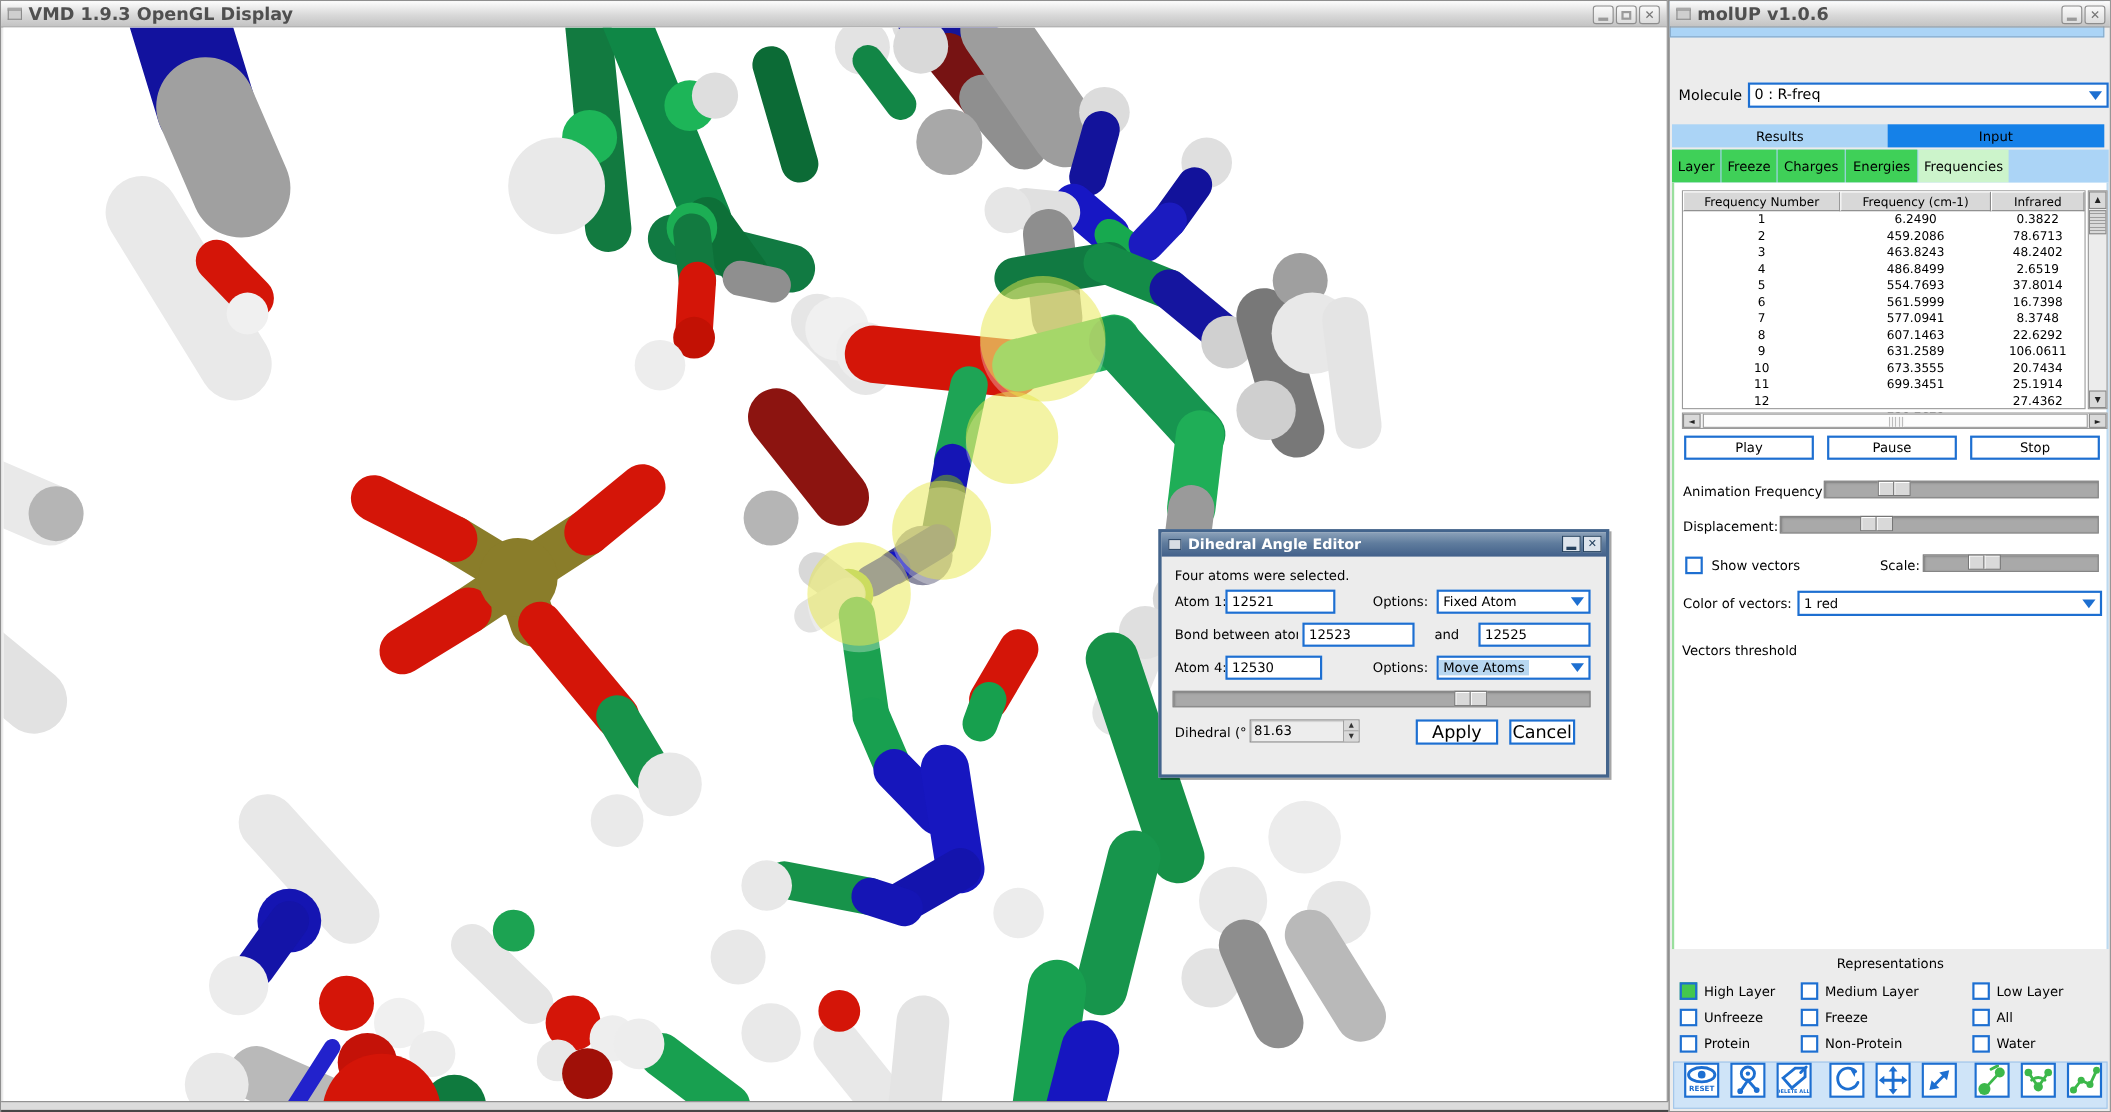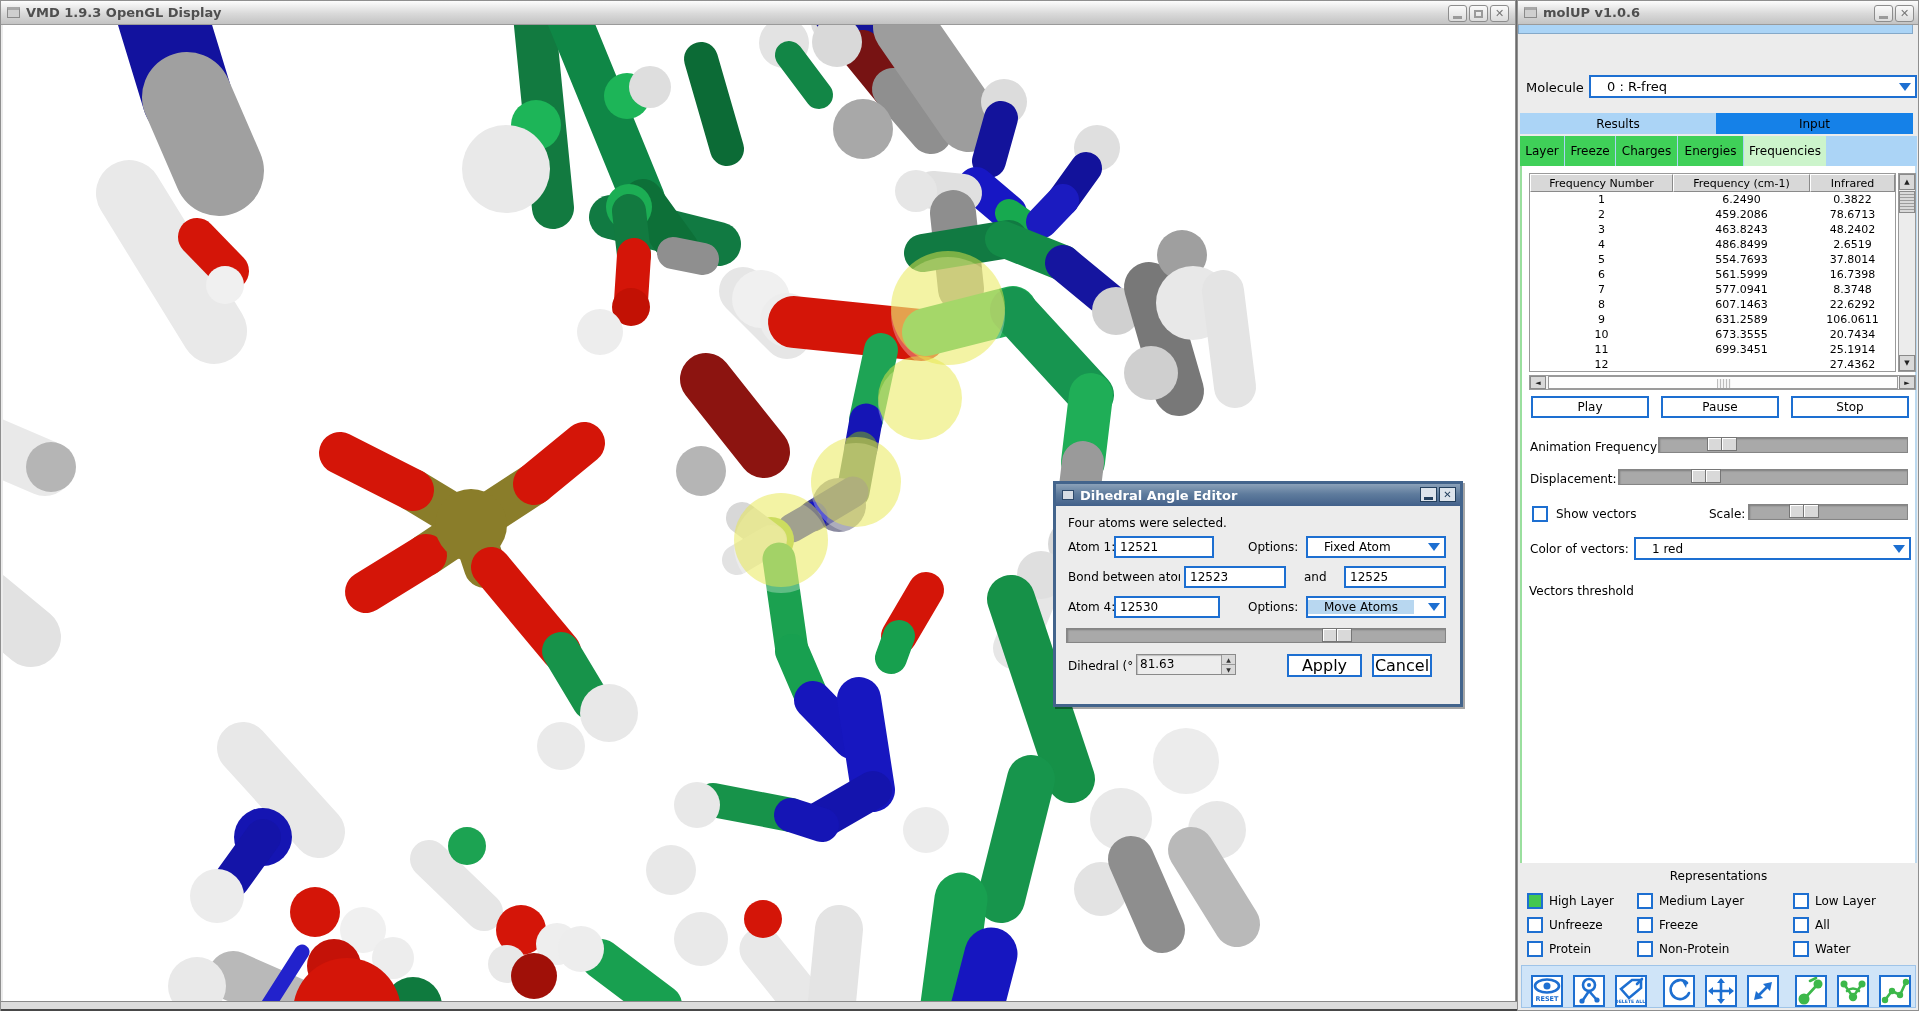--- a/index.html
+++ b/index.html
@@ -6,21 +6,21 @@
   html,body { width:1919px; height:1011px; overflow:hidden; background:#6a6a6a;
               font-family:"DejaVu Sans","Liberation Sans",sans-serif; }
 
   
   .win { position:absolute; background:#ececec; border:1px solid #8f8f8f; }
   .titlebar { position:absolute; left:0; top:0; right:0; height:24px;
     background:linear-gradient(#fdfdfd,#d9d9d9 55%,#c3c3c3);
     border-bottom:1px solid #9a9a9a; display:flex; align-items:center; }
   .titlebar .wicon { width:13px; height:11px; margin:0 6px 0 6px;
     background:#cfcfcf; border:1px solid #8a8a8a; border-top:3px solid #a8a8a8; }
-  .titlebar .ttext { font-size:13px; font-weight:bold; color:#4f4f4f; }
+  .titlebar .ttext { font-size:16px; font-weight:bold; color:#4f4f4f; }
   .winbtns { position:absolute; top:4px; display:flex; gap:2px; }
   .wbtn { width:19px; height:17px; border:1px solid #8d8d8d; border-radius:3px;
     background:linear-gradient(#fafafa,#dcdcdc); color:#777; font-size:11px;
     display:flex; align-items:center; justify-content:center; line-height:1; }
   .wbtn .minbar { width:9px; height:3px; background:#9a9a9a; margin-top:8px; }
   .wbtn .maxbox { width:9px; height:8px; border:2px solid #9a9a9a; }
 
   
   #vmd-viewport { position:absolute; left:2px; top:24px; width:1512px; height:976px;
     background:#ffffff; overflow:hidden; }
@@ -38,21 +38,21 @@
   #dialog-titlebar .dtext { color:#fff; font-weight:bold; font-size:13px; }
   .dbtn { width:17px; height:15px; background:#dde4ec; border:1px solid #24405e;
     color:#24405e; font-size:10px; font-weight:bold; display:flex; align-items:center;
     justify-content:center; line-height:1; }
   .dlg-body { position:absolute; left:0; top:22px; right:0; bottom:0; font-size:12px; color:#000; }
   .dlg-label { position:absolute; white-space:nowrap; }
   .dlg-entry { position:absolute; background:#fff; border:2px solid #1d6fd1;
     font-size:12px; padding:2px 4px; height:22px; }
   .dlg-combo { position:absolute; background:#fff; border:2px solid #1d6fd1; height:22px;
     font-size:12px; display:flex; align-items:center; }
-  .dlg-combo .cval { padding:0 16px; }
+  .dlg-combo .cval { padding:0 4px; }
   .combo-arrow { margin-left:auto; width:20px; height:100%; display:flex;
     align-items:center; justify-content:center; }
   .combo-arrow i { width:0; height:0; border-left:6px solid transparent;
     border-right:6px solid transparent; border-top:8px solid #1d6fd1; }
   .hl-sel { background:#b8d7f0; }
   .dlg-btn { position:absolute; background:#fff; border:2px solid #1d6fd1; height:23px;
     font-size:16px; display:flex; align-items:center; justify-content:center; }
   .trough { position:absolute; background:#a9a9a9; border:1px solid #858585;
     box-shadow:inset 1px 1px 2px rgba(0,0,0,.25); }
   .shandle { position:absolute; width:30px; height:14px; background:#d9d9d9;
@@ -122,21 +122,21 @@
     border:2px solid #1d6fd1; }
 
   #reps-area { left:2px; top:862px; width:397px; height:100px; background:#ececec; }
   #reps-grid { position:absolute; left:7px; top:26px; width:385px; }
   .rep-row { display:flex; height:23px; margin-bottom:1px; }
   .rep-item { display:flex; align-items:center; gap:6px; font-size:12px;text-align:right; }
   .rep-box { width:16px; height:16px; background:#fff; border:2px solid #1d6fd1; flex:none; }
   .rep-box.checked { background:#44c74f; }
 
   #molup-toolbar { left:3px; top:964px; width:395px; height:43px; background:#cfe4f8;
-    border:1px solid #9fc4e8; display:flex; align-items:flex-end; padding:0 9px; gap:10px; }
+    border:1px solid #9fc4e8; display:flex; align-items:flex-start; padding:0 9px; gap:10px; }
   .tool-btn { width:34px; height:32px; background:#fff; border:2px solid #1d6fd1;
     display:flex; align-items:center; justify-content:center; }
   .tool-btn.g3 { margin-left:6px; }
 </style>
 </head>
 <body>
 
 <div class="win" style="left:0;top:0;width:1516px;height:1011px;">
   <div class="titlebar">
     <div class="wicon"></div>
@@ -319,21 +319,21 @@
       <span class="cval">Fixed Atom</span>
       <span class="combo-arrow">
           <i></i>
         </span>
     </div>
     <div class="dlg-label" style="left:12px;top:64px;width:112px;overflow:hidden;">Bond between atom</div>
     <div class="dlg-entry" style="left:128px;top:60px;width:102px;">12523</div>
     <div class="dlg-label" style="left:248px;top:64px;">and</div>
     <div class="dlg-entry" style="left:288px;top:60px;width:102px;">12525</div>
     <div class="dlg-label" style="left:12px;top:94px;">Atom 4:</div>
-    <div class="dlg-entry" style="left:58px;top:90px;width:106px;">12530</div>
+    <div class="dlg-entry" style="left:58px;top:90px;width:88px;">12530</div>
     <div class="dlg-label" style="left:192px;top:94px;">Options:</div>
     <div class="dlg-combo" style="left:250px;top:90px;width:140px;">
       <span class="cval hl-sel">Move Atoms</span>
       <span class="combo-arrow">
           <i></i>
         </span>
     </div>
     <div class="trough" style="left:10px;top:122px;width:380px;height:15px;">
       <div class="shandle" style="left:255px;top:-1px;"></div>
     </div>

